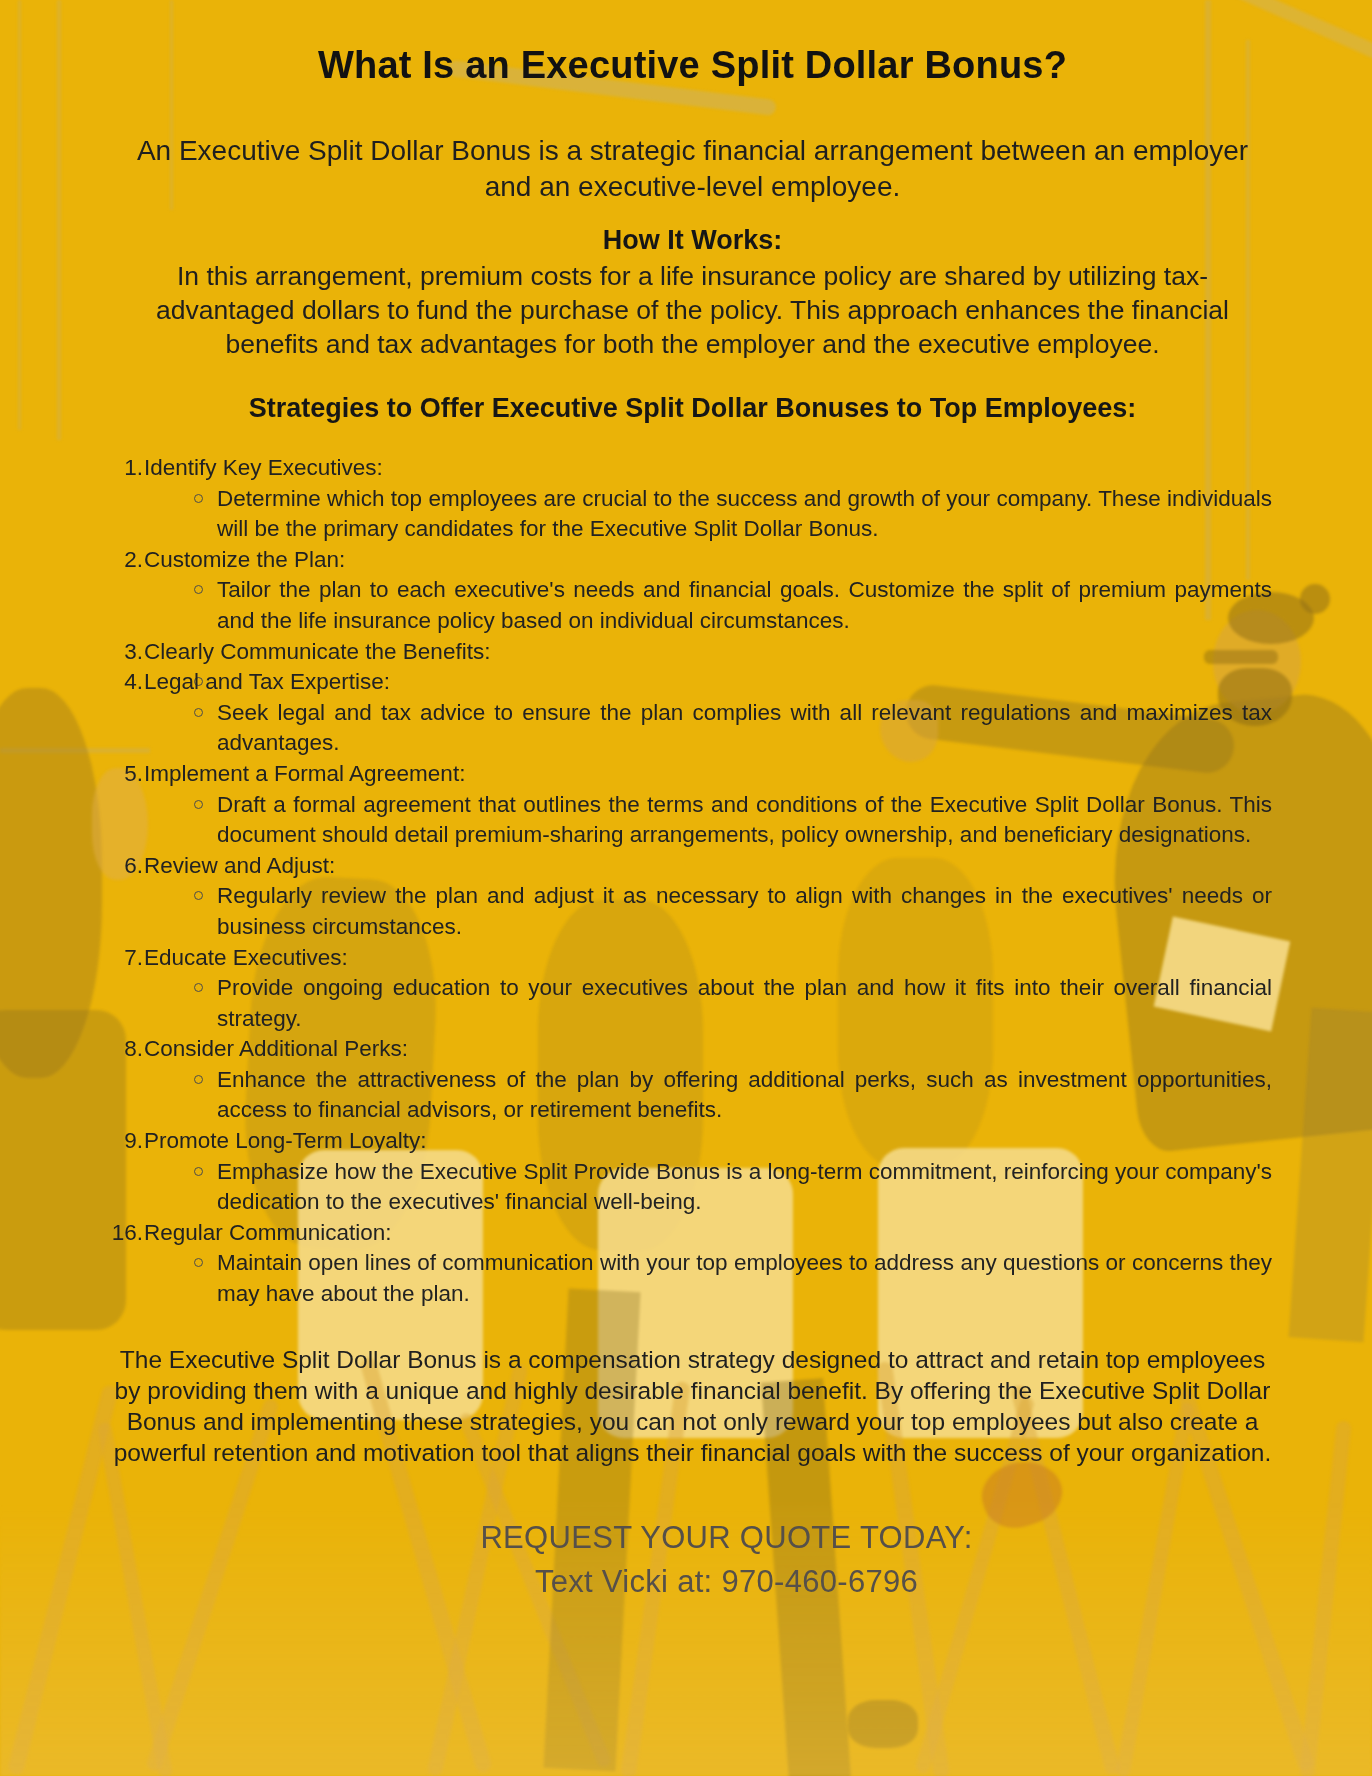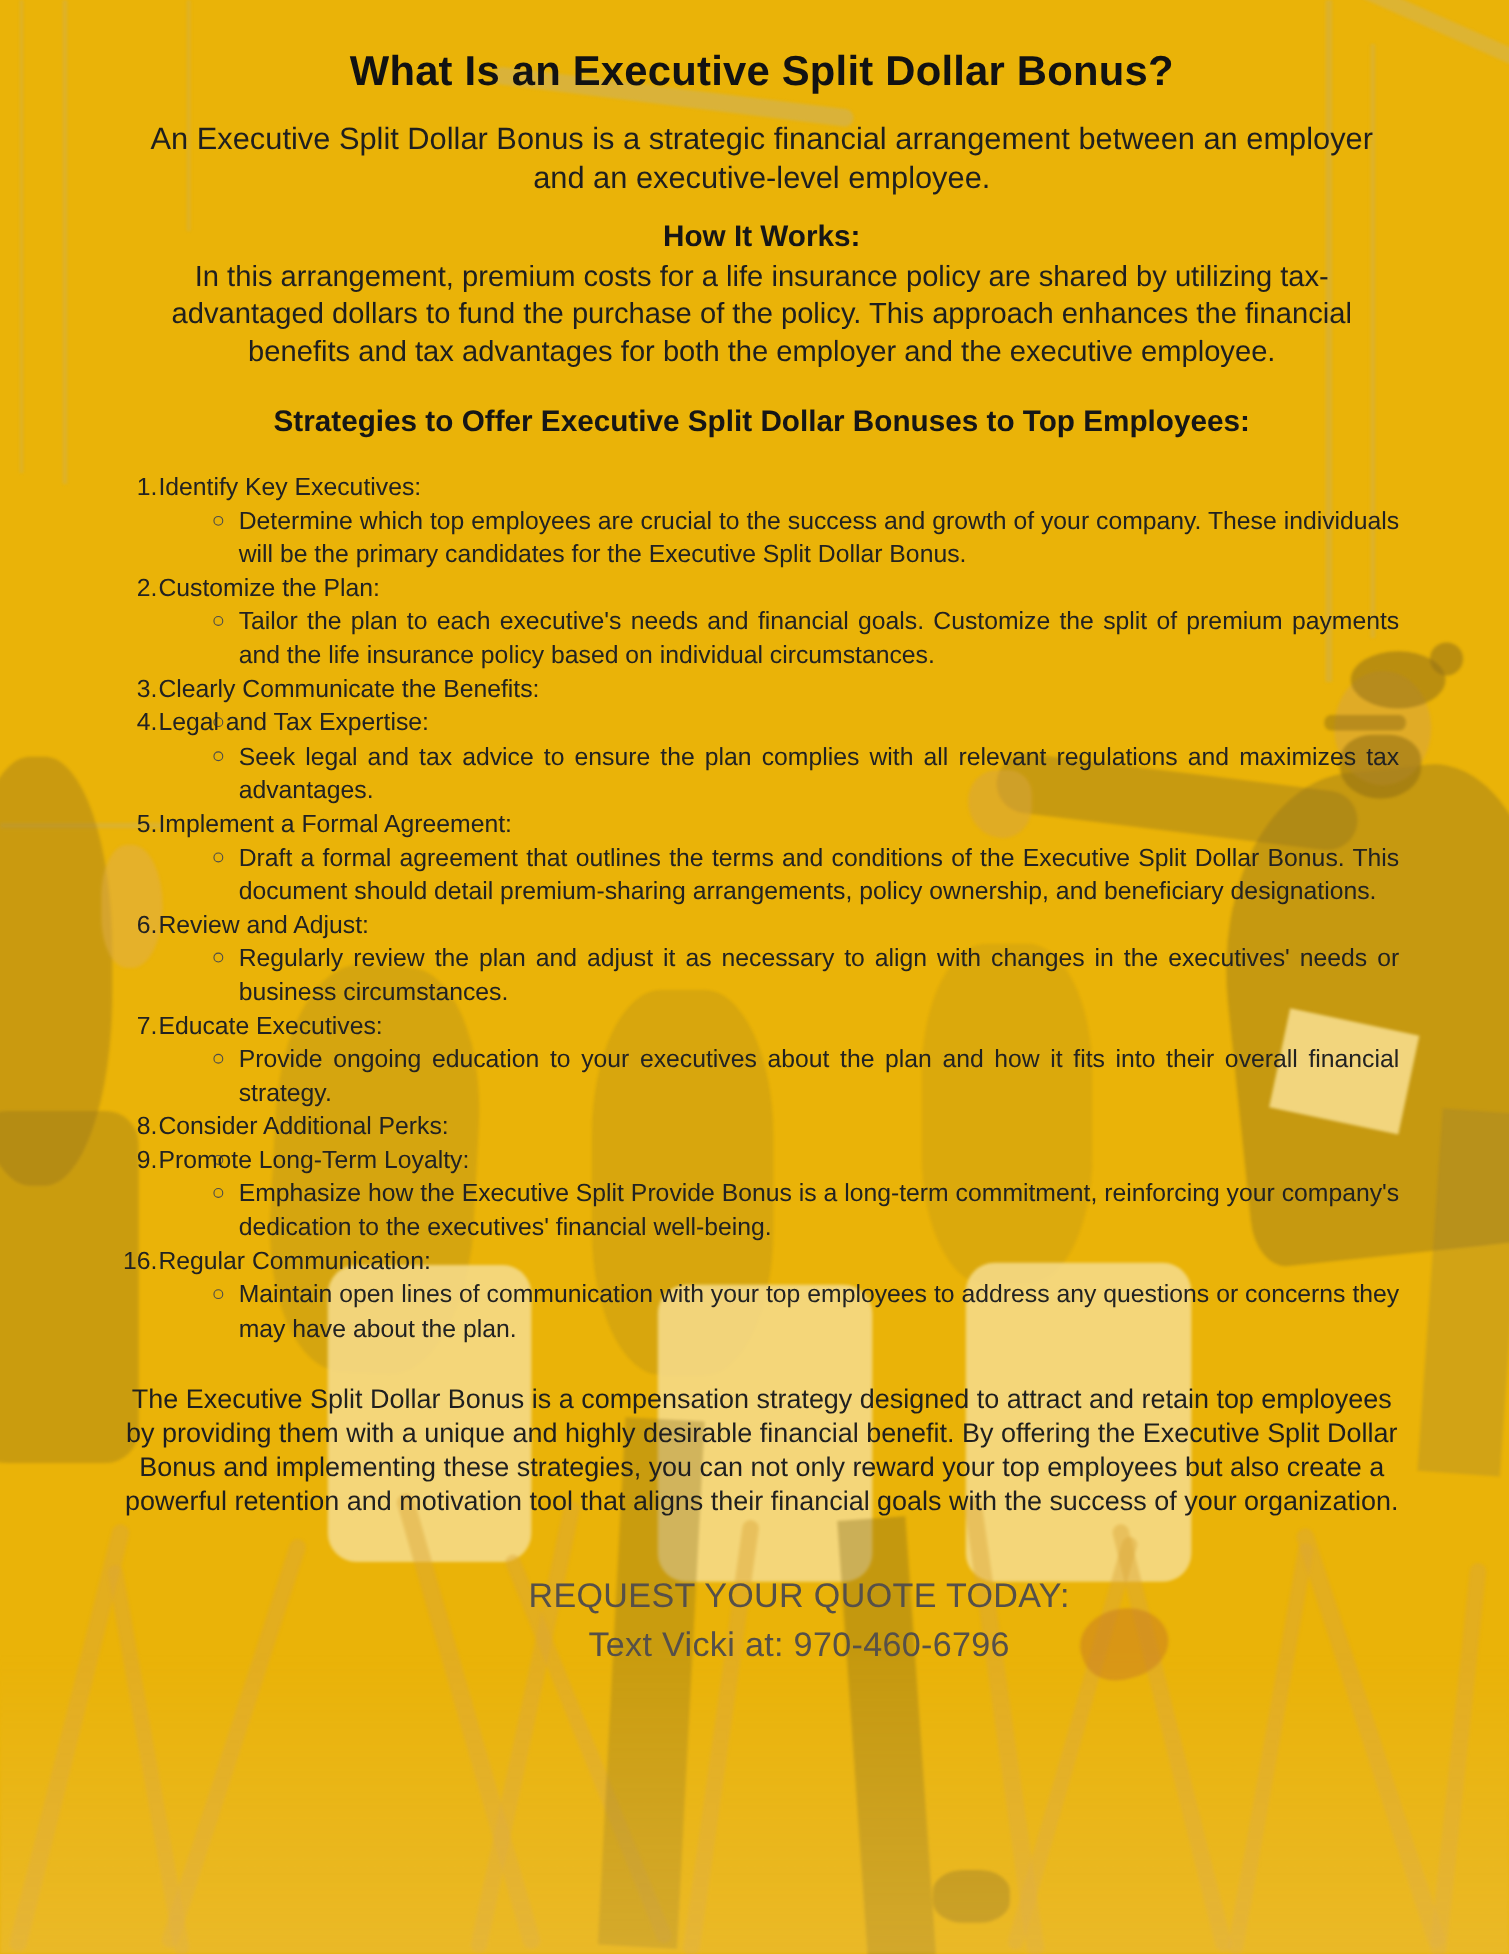--- a/index.html
+++ b/index.html
@@ -40,21 +40,21 @@
   .trou1 { left:556px; top:1290px; width:72px; height:480px; background:rgba(35,38,52,.32); transform:rotate(3deg); }
   .trou2 { left:775px; top:1380px; width:62px; height:400px; background:rgba(30,32,44,.36); transform:rotate(-4deg); }
   .shoe-red { left:982px; top:1462px; width:80px; height:64px; background:rgba(172,74,58,.55); border-radius:50% 60% 50% 50%; transform:rotate(-18deg); }
   .shoe-blk { left:848px; top:1700px; width:70px; height:48px; background:rgba(30,28,30,.45); border-radius:40%; }
   .floorglow { left:0; top:1500px; width:1372px; height:276px; background:linear-gradient(rgba(240,222,200,0), rgba(238,216,192,.35)); }
 
   
   .content { position:absolute; inset:0; padding:42px 100px 0 113px; }
 
   .title { font-size:38px; line-height:46px; font-weight:700; text-align:center; color:#121212; letter-spacing:.2px; }
-  .intro { margin-top:20px; font-size:28px; line-height:36px; text-align:center; color:#1f1f1f; }
+  .intro { margin-top:45px; font-size:28px; line-height:36px; text-align:center; color:#1f1f1f; }
   .hiw-heading { margin-top:18px; font-size:27px; line-height:34px; font-weight:700; text-align:center; color:#161616; }
   .hiw-body { margin-top:2px; font-size:26.5px; line-height:34px; text-align:center; color:#1f1f1f; }
   .strat-heading { margin-top:30px; font-size:27px; line-height:34px; font-weight:700; text-align:center; color:#161616; }
 
   ol.strategies { list-style:none; margin:28px 0 0 0; padding:0; font-size:22.5px; line-height:30.6px; color:#222; }
   ol.strategies > li { position:relative; padding-left:31px; }
   .s-num { position:absolute; left:-70px; top:0; width:100px; text-align:right; }
   ol.strategies ul { list-style:none; margin:0; padding:0; }
   .s-sub { position:relative; padding-left:73px; text-align:justify; }
   .ring { position:absolute; left:50px; top:10px; width:7px; height:7px; border:1.5px solid #4b4b4b; border-radius:50%; background:transparent; }
@@ -171,21 +171,21 @@
       </li>
       <li>
         <span class="s-num">7.</span><span class="s-title">Educate Executives:</span>
         <ul>
             <li class="s-sub"><span class="ring"></span><span>Provide ongoing education to your executives about the plan and how it fits into their overall financial strategy.</span></li>
           </ul>
       </li>
       <li>
         <span class="s-num">8.</span><span class="s-title">Consider Additional Perks:</span>
         <ul>
-            <li class="s-sub"><span class="ring"></span></li>
+            <li class="s-sub"><span class="ring"></span><span>Enhance the attractiveness of the plan by offering additional perks, such as investment opportunities, access to financial advisors, or retirement benefits.</span></li>
           </ul>
       </li>
       <li>
         <span class="s-num">9.</span><span class="s-title">Promote Long-Term Loyalty:</span>
         <ul>
             <li class="s-sub"><span class="ring"></span><span>Emphasize how the Executive Split Provide Bonus is a long-term commitment, reinforcing your company's dedication to the executives' financial well-being.</span></li>
           </ul>
       </li>
       <li>
         <span class="s-num">16.</span><span class="s-title">Regular Communication:</span>

